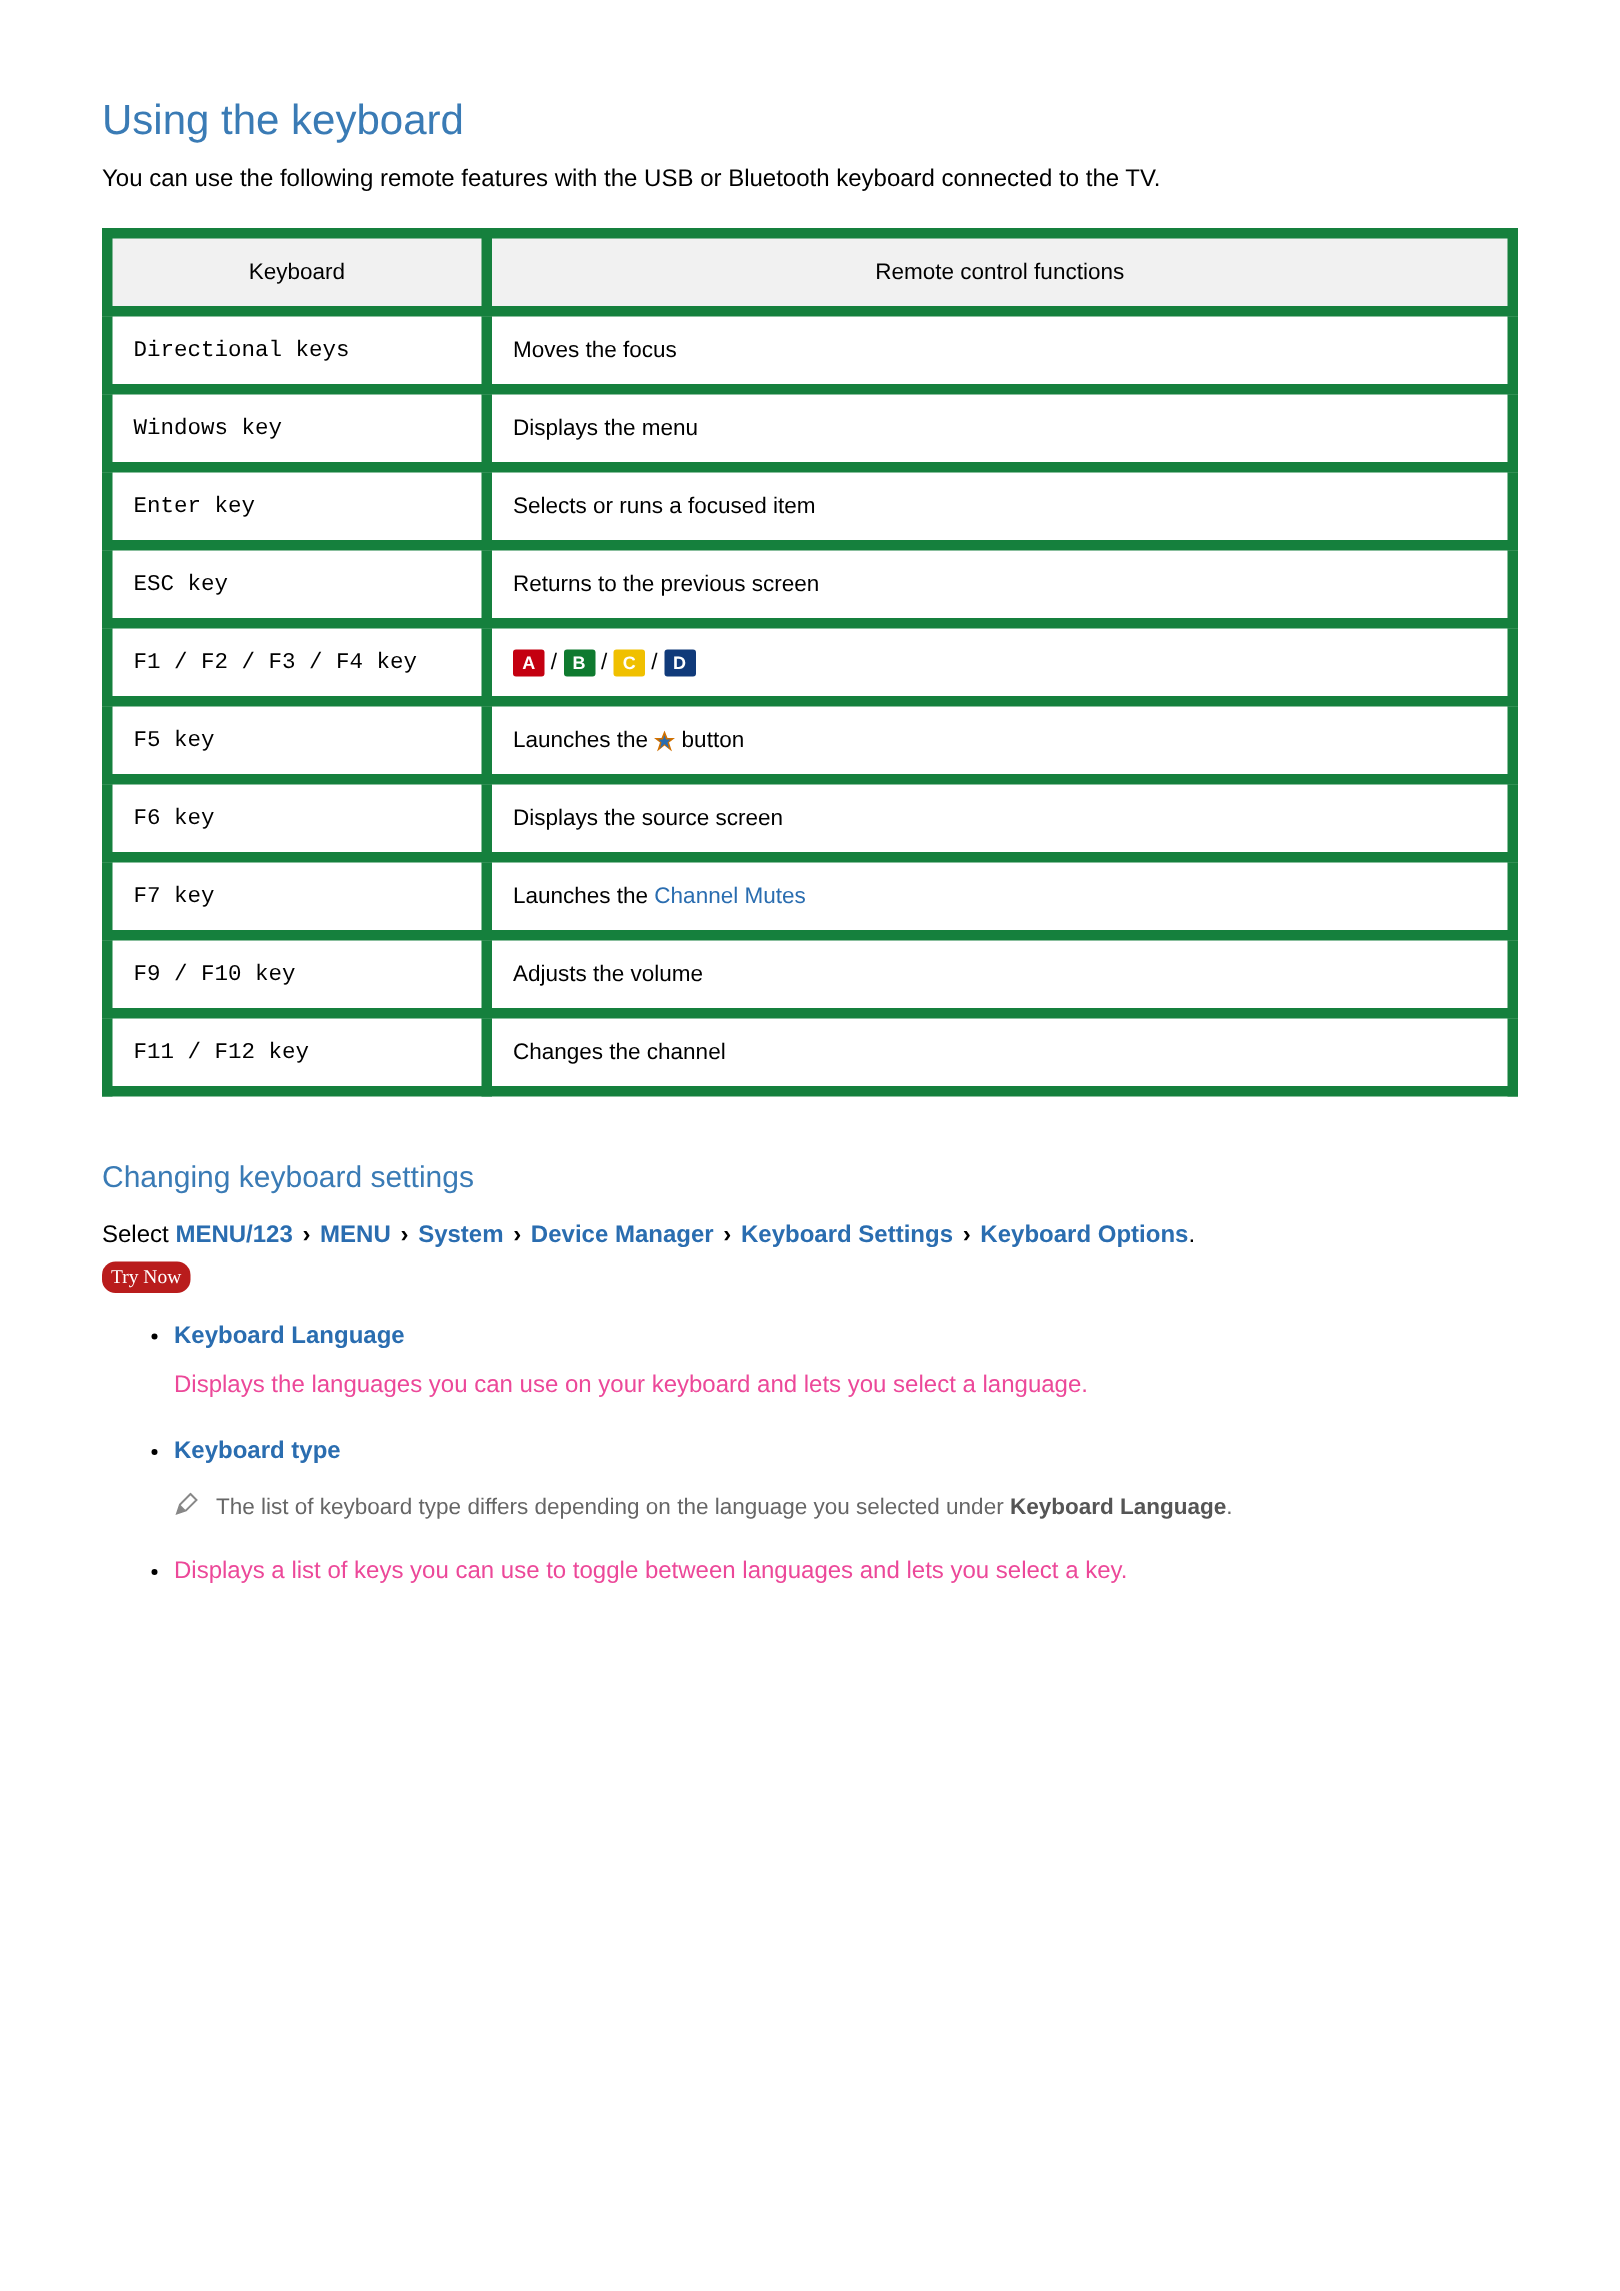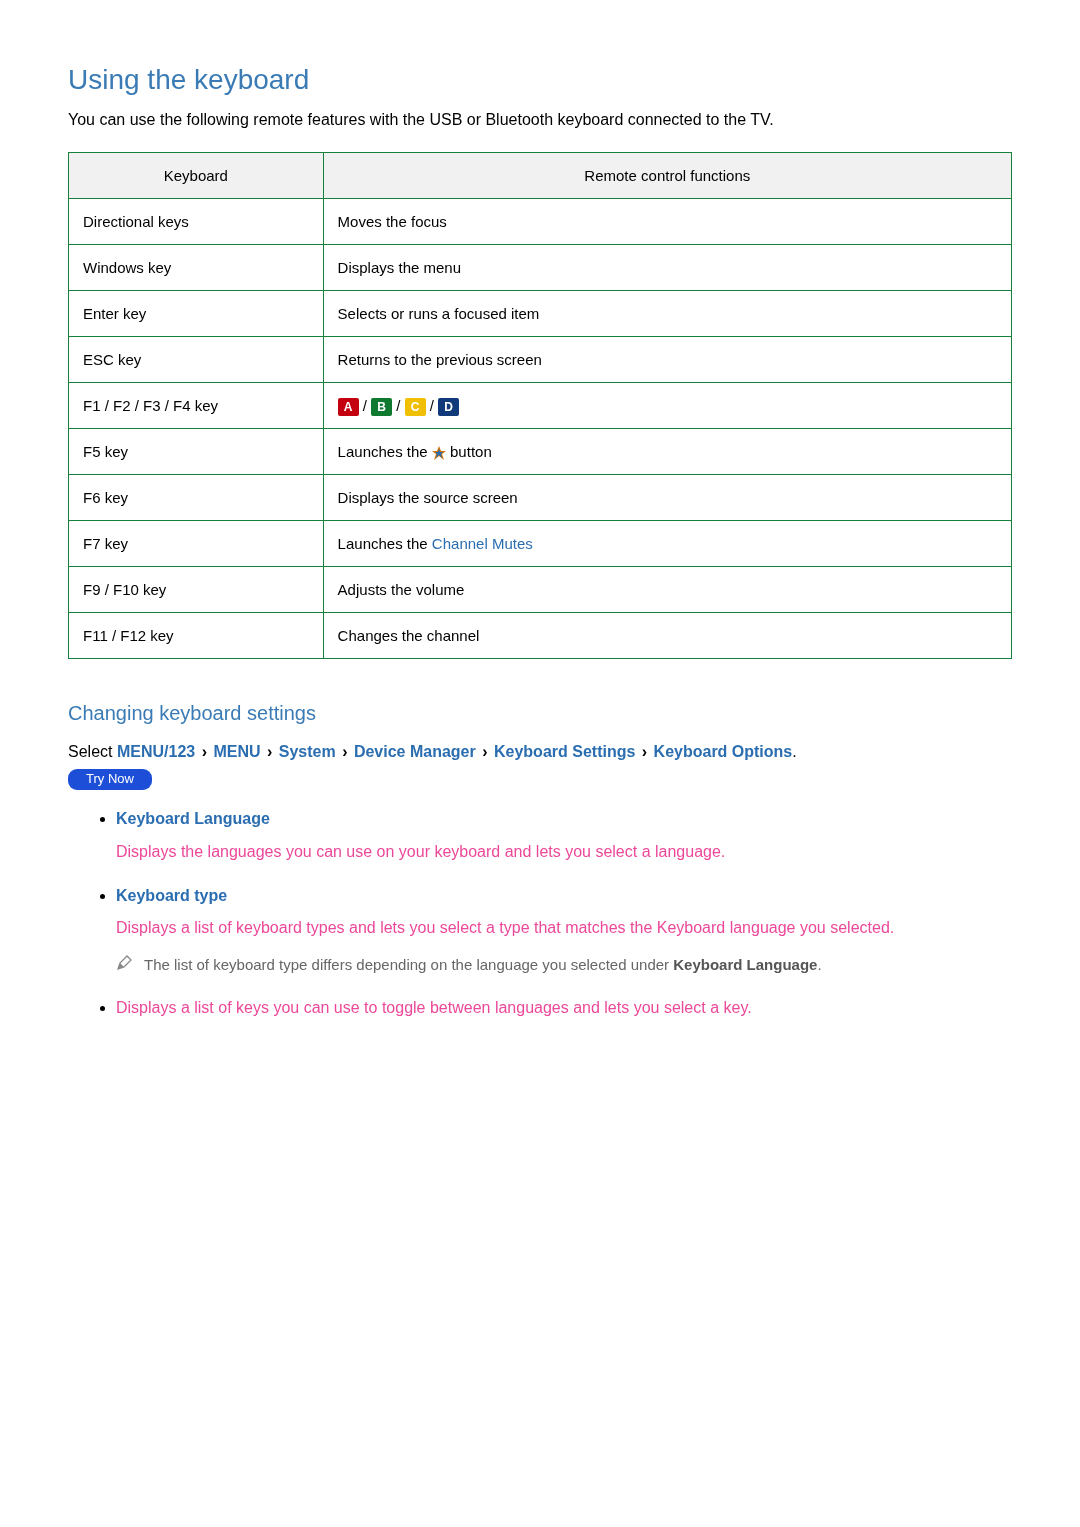--- a/index.html
+++ b/index.html
@@ -26,31 +26,32 @@
   p.intro {
     margin: 0 0 20px 0;
     color: #000;
   }
   table {
     width: 100%;
     border-collapse: collapse;
     font-size: 15px;
   }
   th, td {
-    border: 1px solid #15803d;
+    border: 7px solid #15803d;
     padding: 12px 14px;
     text-align: left;
     font-weight: normal;
   }
   th {
     background: #f1f1f1;
     text-align: center;
   }
   td.kbd {
     width: 27%;
+    font-family: Liberation Mono, monospace;
   }
   .abcd-label {
     display: inline-block;
     min-width: 15px;
     padding: 0 3px;
     height: 18px;
     line-height: 18px;
     font-size: 12px;
     color: #fff;
     font-weight: bold;
@@ -72,26 +73,27 @@
   .link-blue { color: #2a6db0; }
   .path-line { margin: 14px 0 4px 0; }
   .path-bold { color: #2a6db0; font-weight: bold; }
   .chev {
     font-weight: bold;
     color: #000;
     padding: 0 2px;
   }
   .trynow {
     display: inline-block;
-    background: #1d4ed8;
+    background: #b91c1c;
     color: #fff;
     font-size: 13px;
-    padding: 1px 18px 2px;
+    padding: 1px 6px 2px;
     border-radius: 9px;
     margin-top: 2px;
+    font-family: Liberation Serif, serif;
   }
   ul.opts {
     list-style-type: disc;
     padding-left: 48px;
     margin: 18px 0 0 0;
   }
   ul.opts > li { margin-bottom: 22px; }
   .opt-title {
     color: #2a6db0;
     font-weight: bold;
@@ -207,21 +209,20 @@
 </div>
 <span class="trynow">Try Now</span>
 
 <ul class="opts">
   <li>
     <span class="opt-title">Keyboard Language</span>
     <span class="opt-desc">Displays the languages you can use on your keyboard and lets you select a language.</span>
   </li>
   <li>
     <span class="opt-title">Keyboard type</span>
-    <span class="opt-desc">Displays a list of keyboard types and lets you select a type that matches the Keyboard language you selected.</span>
     <div class="note-row">
       <span class="note-icon">
         <svg viewBox="0 0 16 16">
             <path d="M2 14 L4 8 L11 1 L15 5 L8 12 Z" fill="none" stroke="#888" stroke-width="1.3"></path>
             <path d="M2 14 L4 8 L8 12 Z" fill="#888"></path>
           </svg>
       </span>
       <span>
         <span>The list of keyboard type differs depending on the language you selected under </span><span class="note-strong">Keyboard Language</span><span>.</span>
       </span>

